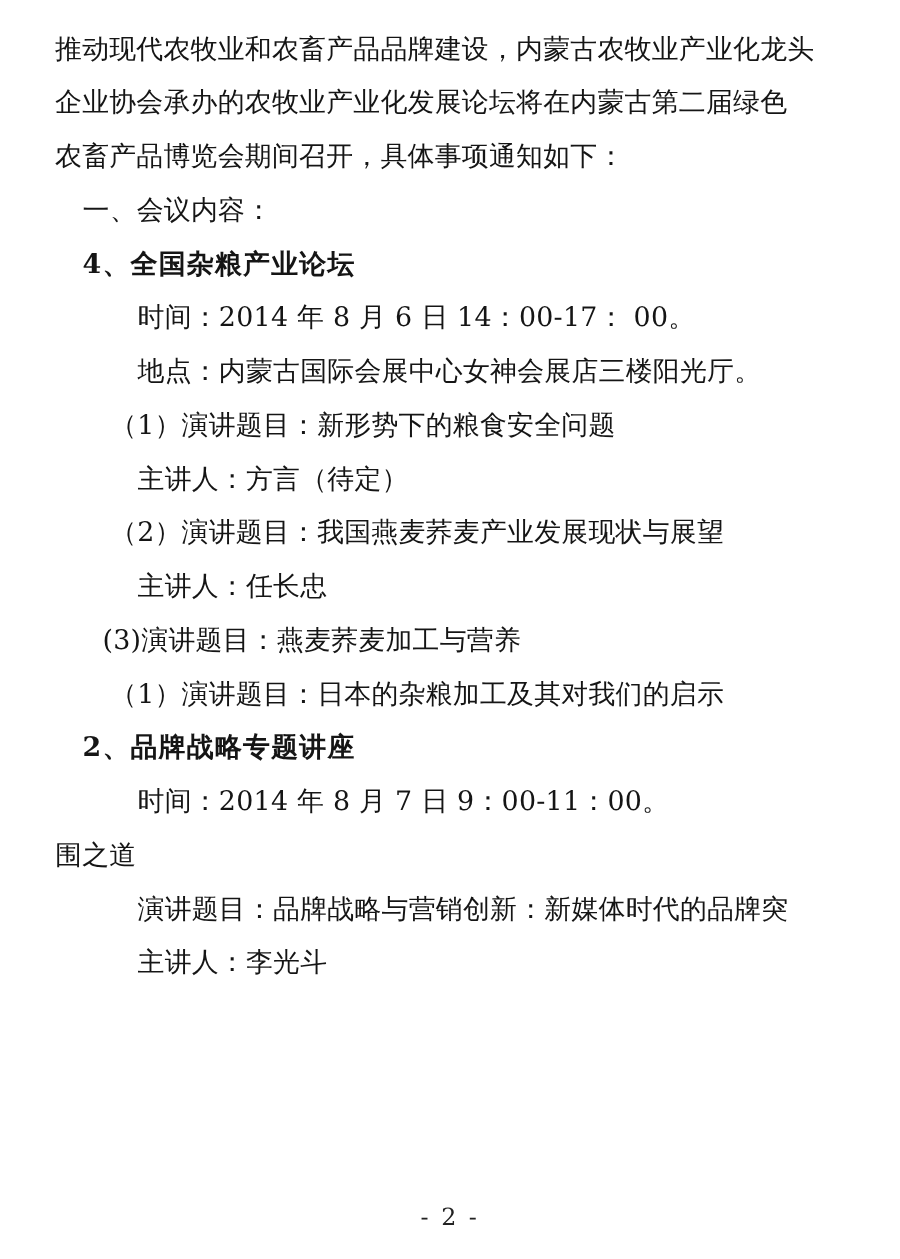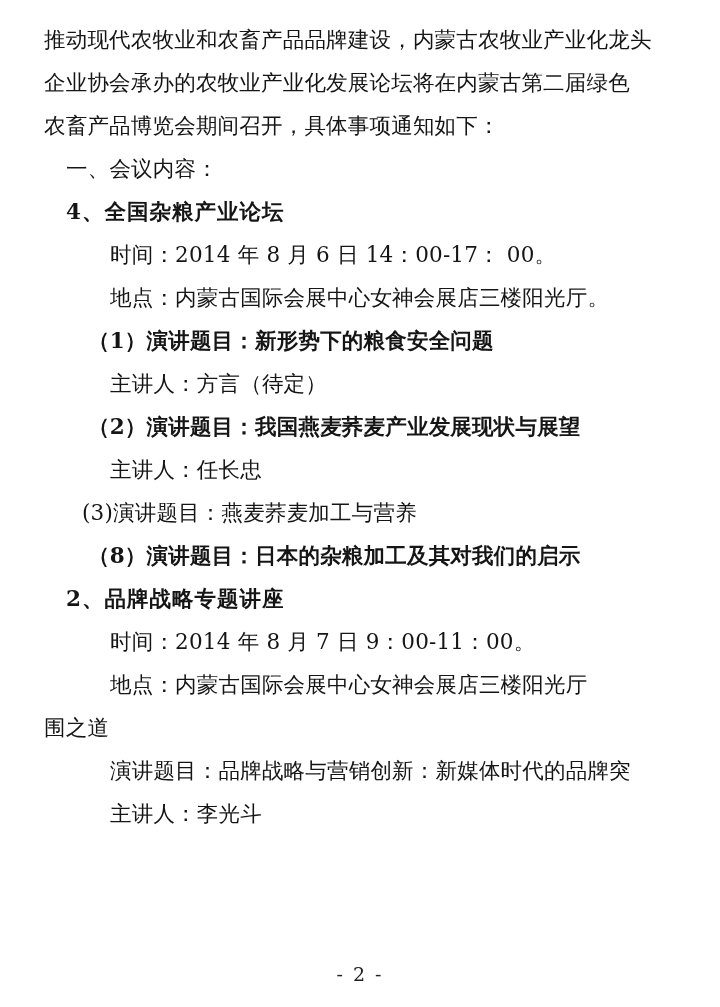--- a/index.html
+++ b/index.html
@@ -23,21 +23,21 @@
     padding: 18px 44px 0 44px;
   }
   .line {
     font-size: 21.5px;
     line-height: 43px;
     white-space: pre;
     letter-spacing: 0.2px;
     color: #151515;
   }
   .indent-1 { padding-left: 22px; }
-  .indent-2 { padding-left: 44px; font-weight: bold; }
+  .indent-2 { padding-left: 44px; }
   .indent-3 { padding-left: 66px; }
   .indent-2b { padding-left: 38px; }
   .bold {
     font-weight: bold;
     letter-spacing: 1px;
   }
   .footer {
     position: absolute;
     bottom: 22px;
     left: 0;
@@ -59,22 +59,21 @@
     <div class="line">农畜产品博览会期间召开，具体事项通知如下：</div>
     <div class="line indent-1">一、会议内容：</div>
     <div class="line indent-1 bold">4、全国杂粮产业论坛</div>
     <div class="line indent-3">时间：2014 年 8 月 6 日 14：00-17： 00。</div>
     <div class="line indent-3">地点：内蒙古国际会展中心女神会展店三楼阳光厅。</div>
     <div class="line indent-2">（1）演讲题目：新形势下的粮食安全问题</div>
     <div class="line indent-3">主讲人：方言（待定）</div>
     <div class="line indent-2">（2）演讲题目：我国燕麦荞麦产业发展现状与展望</div>
     <div class="line indent-3">主讲人：任长忠</div>
     <div class="line indent-2b">(3)演讲题目：燕麦荞麦加工与营养</div>
-    <div class="line indent-2">（8）演讲题目：日本的杂粮加工及其对我们的启示</div>
+    <div class="line indent-2">（1）演讲题目：日本的杂粮加工及其对我们的启示</div>
     <div class="line indent-1 bold">2、品牌战略专题讲座</div>
     <div class="line indent-3">时间：2014 年 8 月 7 日 9：00-11：00。</div>
-    <div class="line indent-3">地点：内蒙古国际会展中心女神会展店三楼阳光厅</div>
     <div class="line">围之道</div>
     <div class="line indent-3">演讲题目：品牌战略与营销创新：新媒体时代的品牌突</div>
     <div class="line indent-3">主讲人：李光斗</div>
   </div>
   <div class="footer">- 2 -</div>
 </div>
 
 </body></html>

